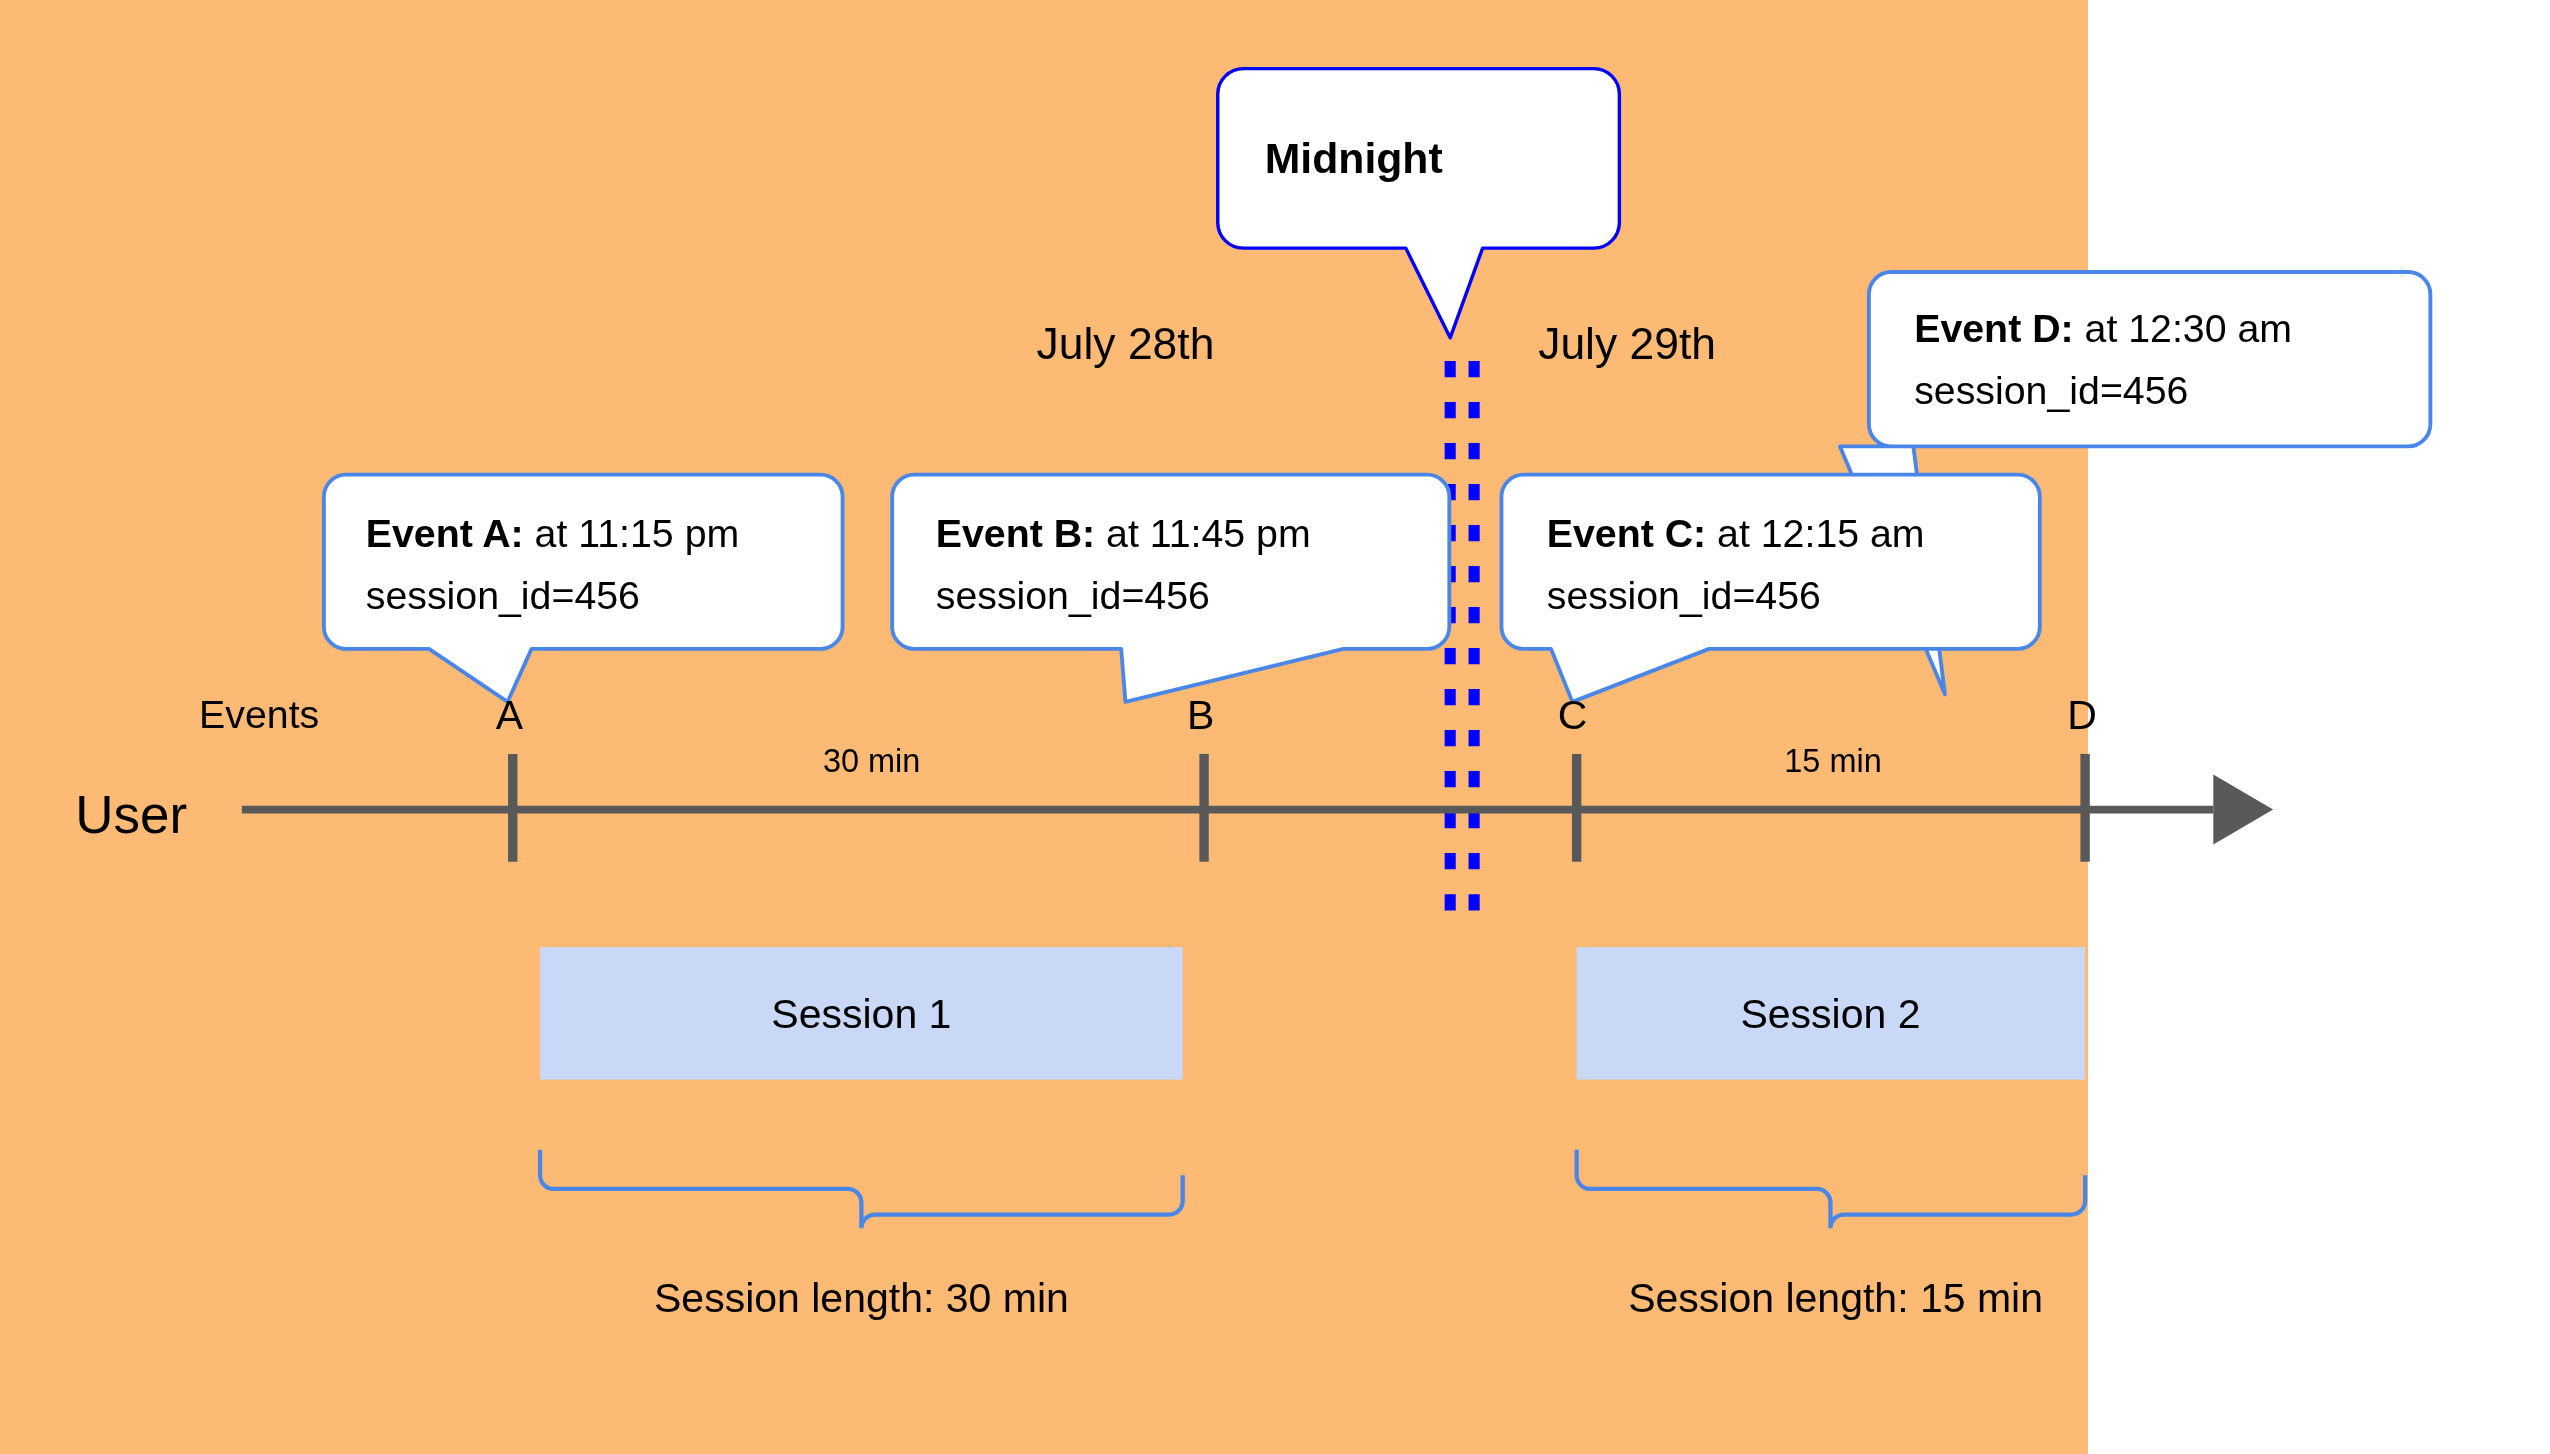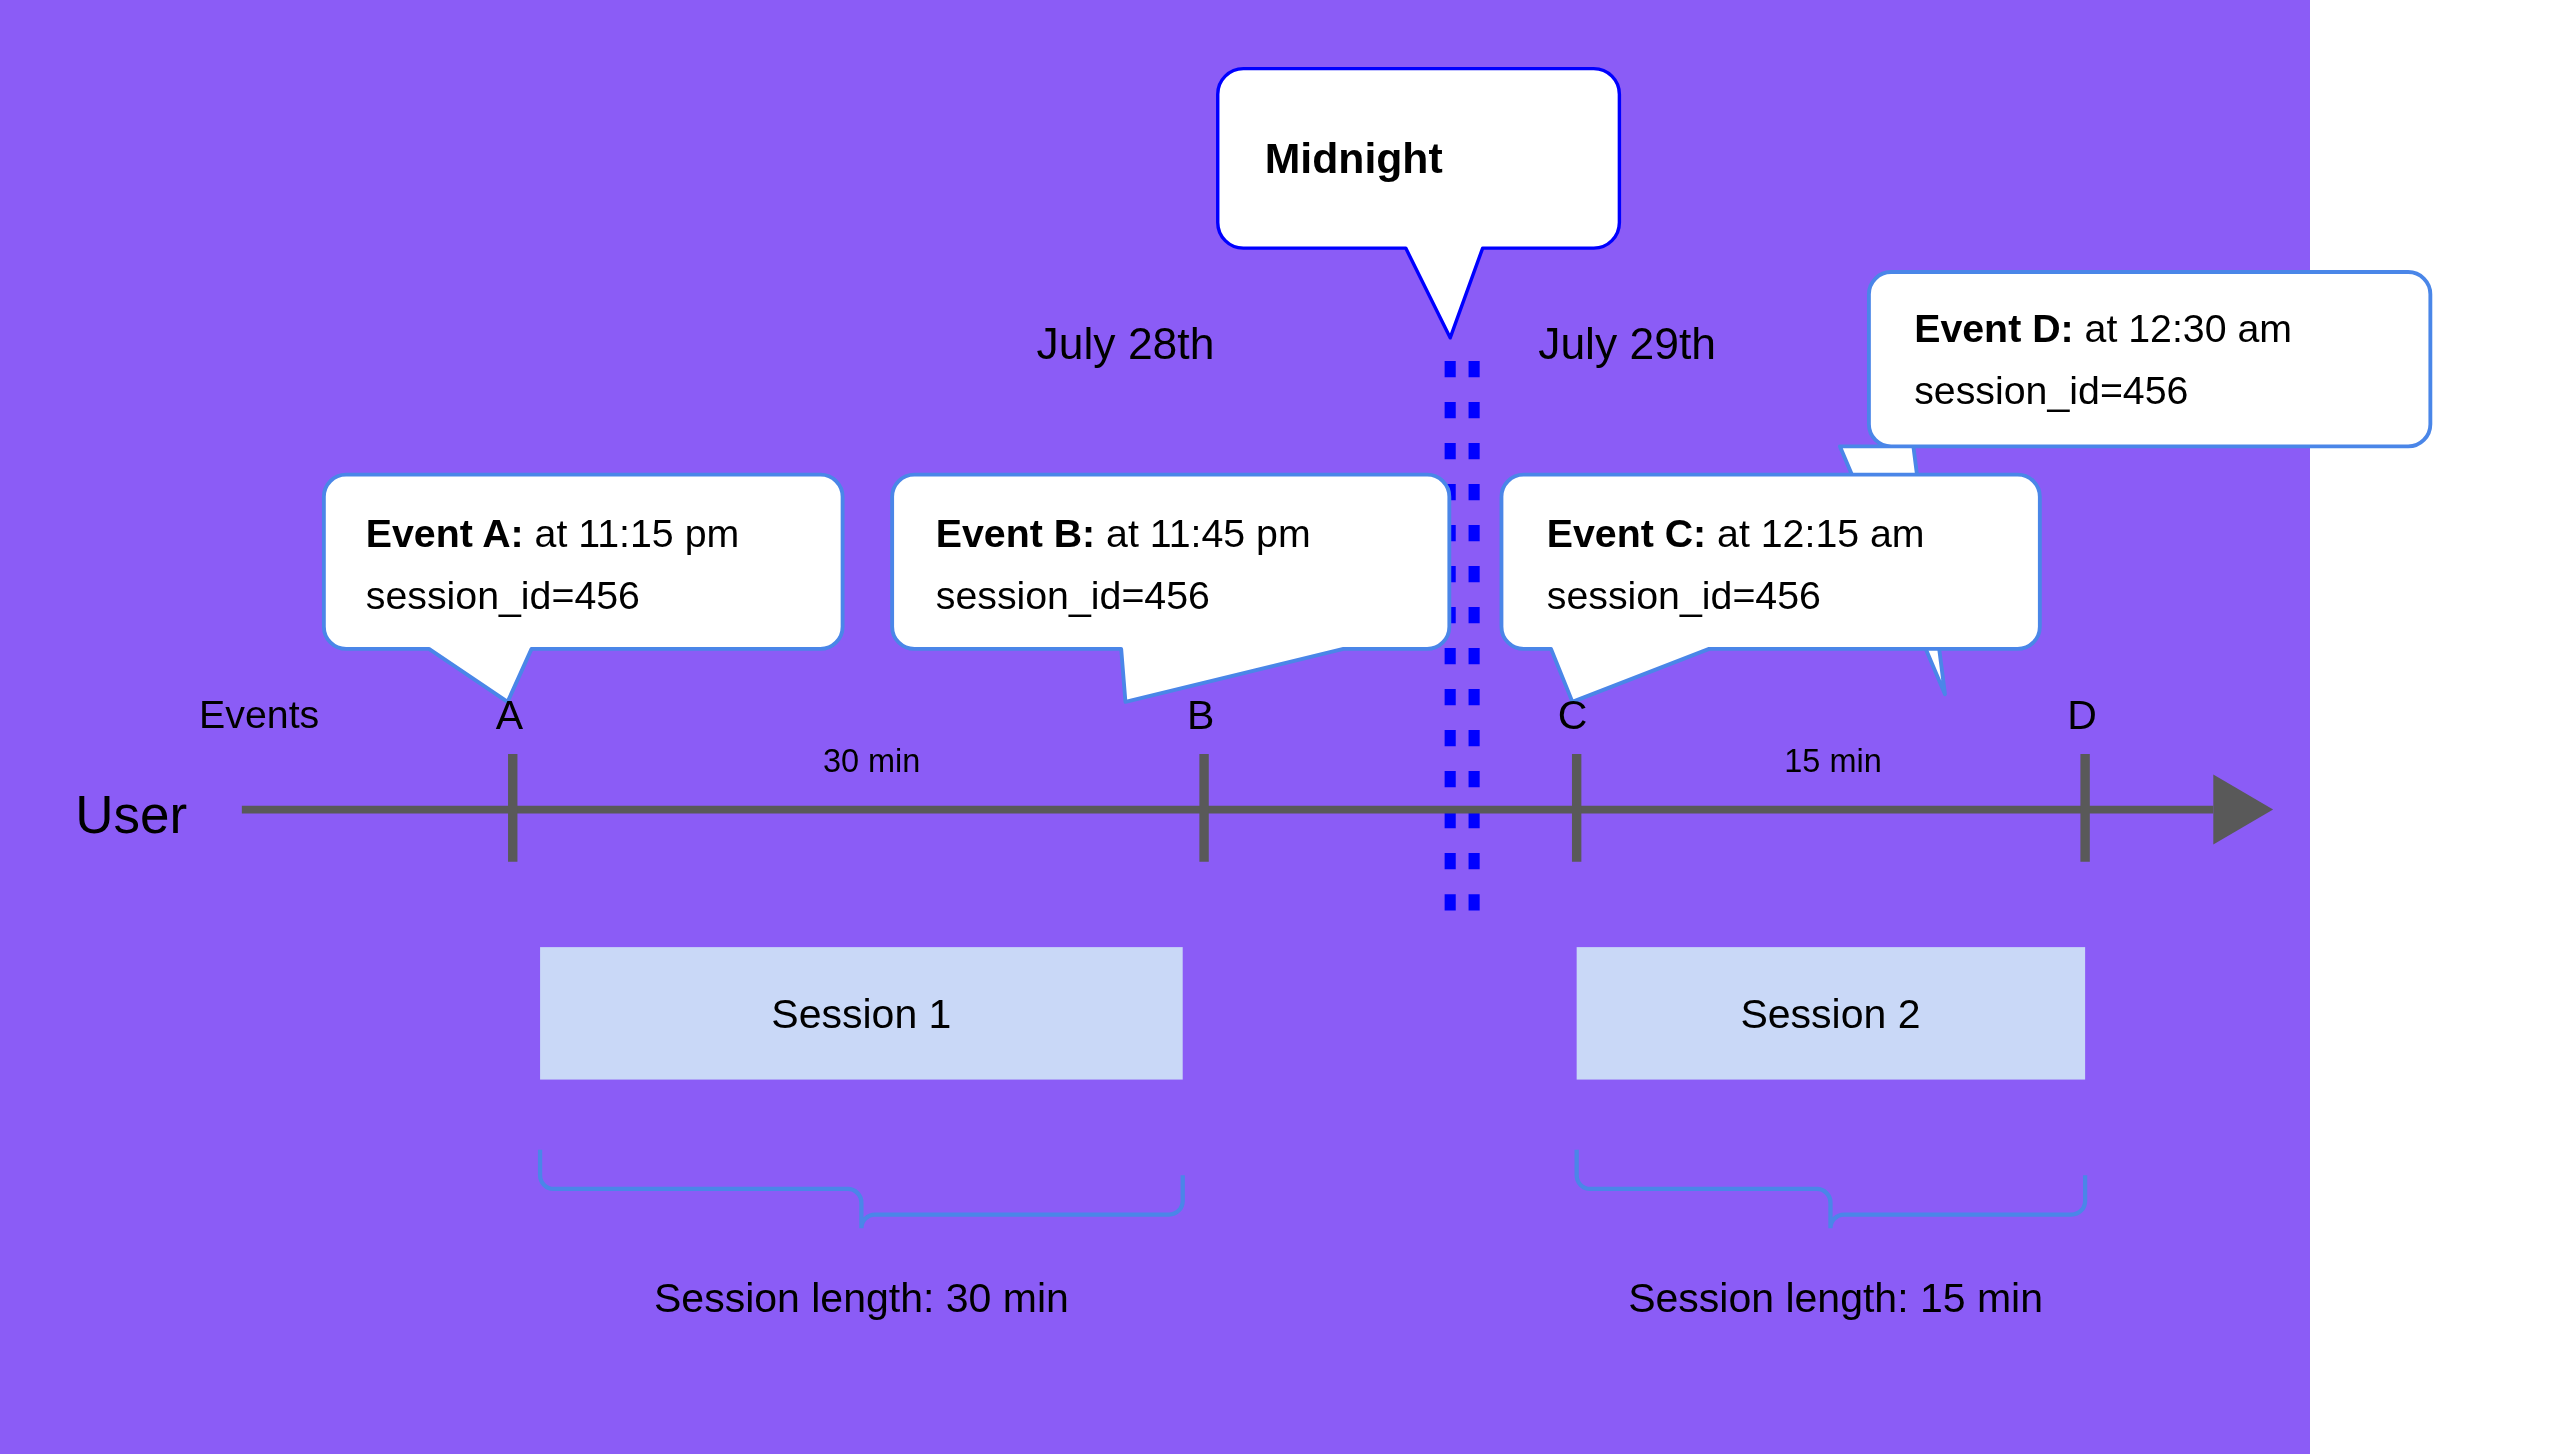--- a/index.html
+++ b/index.html
@@ -1,18 +1,18 @@
 <!DOCTYPE html>
 <html style="font-size:13.7px"><head>
 <meta charset="utf-8">
 <style>
   html,body{margin:0;padding:0;background:#ffffff;}
   body{width:2550px;height:1455px;overflow:hidden;
        font-family:"Liberation Sans","DejaVu Sans",sans-serif;}
-  #stage{position:relative;width:2310px;height:1455px;background:#8b5cf6;}
+  #stage{position:relative;width:2088px;height:1455px;background:#fdba74;}
   svg#diagram{position:absolute;left:0;top:0;width:2550px;height:1455px;display:block;}
   .txt{font-family:"Liberation Sans","DejaVu Sans",sans-serif;fill:#000;}
   .callout-text{font-size:46px;}
   .callout-text .b{font-weight:bold;}
   .midnight-label{font-size:50px;font-weight:bold;}
   .date-label{font-size:52px;}
   .tick-label{font-size:48px;}
   .events-label{font-size:46px;}
   .user-label{font-size:62px;}
   .interval-label{font-size:38px;}

